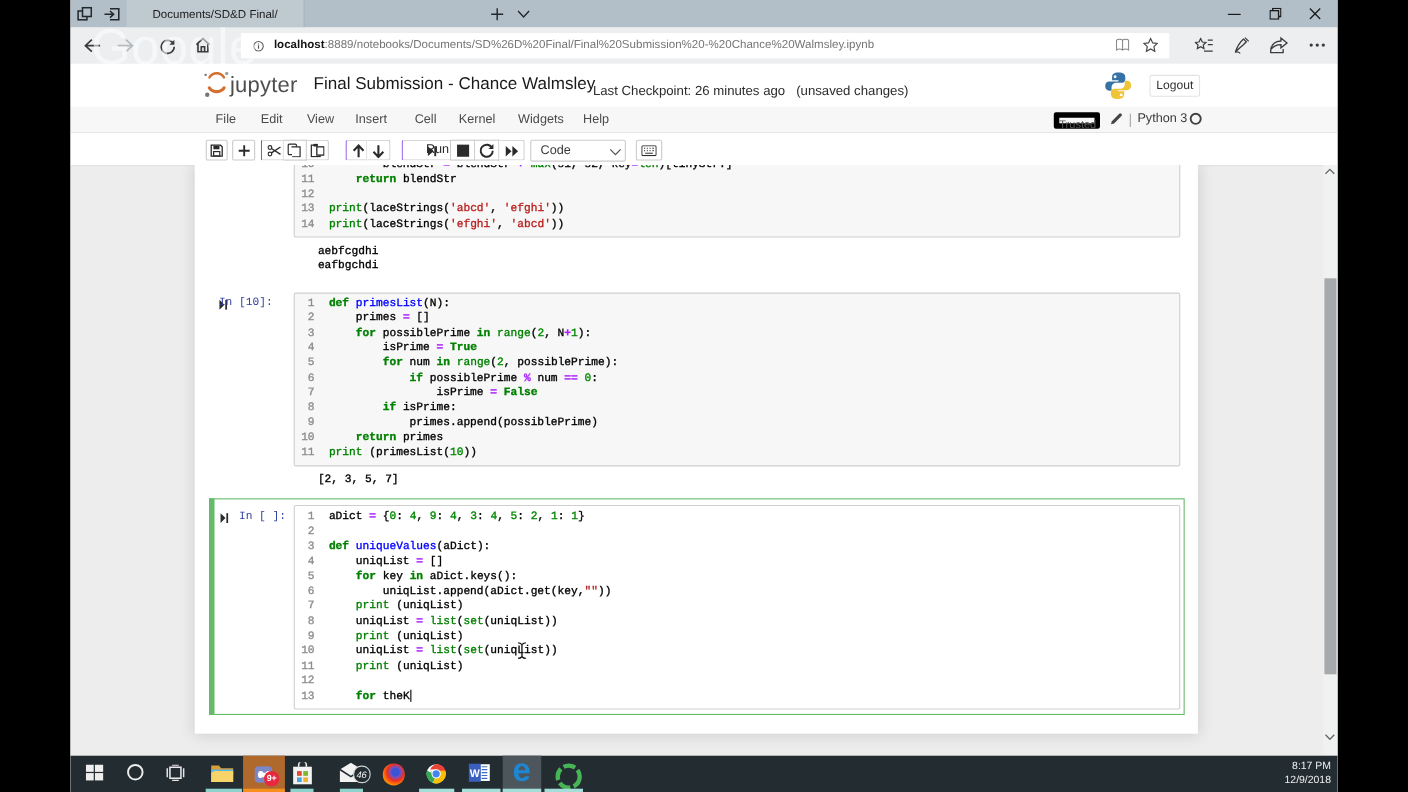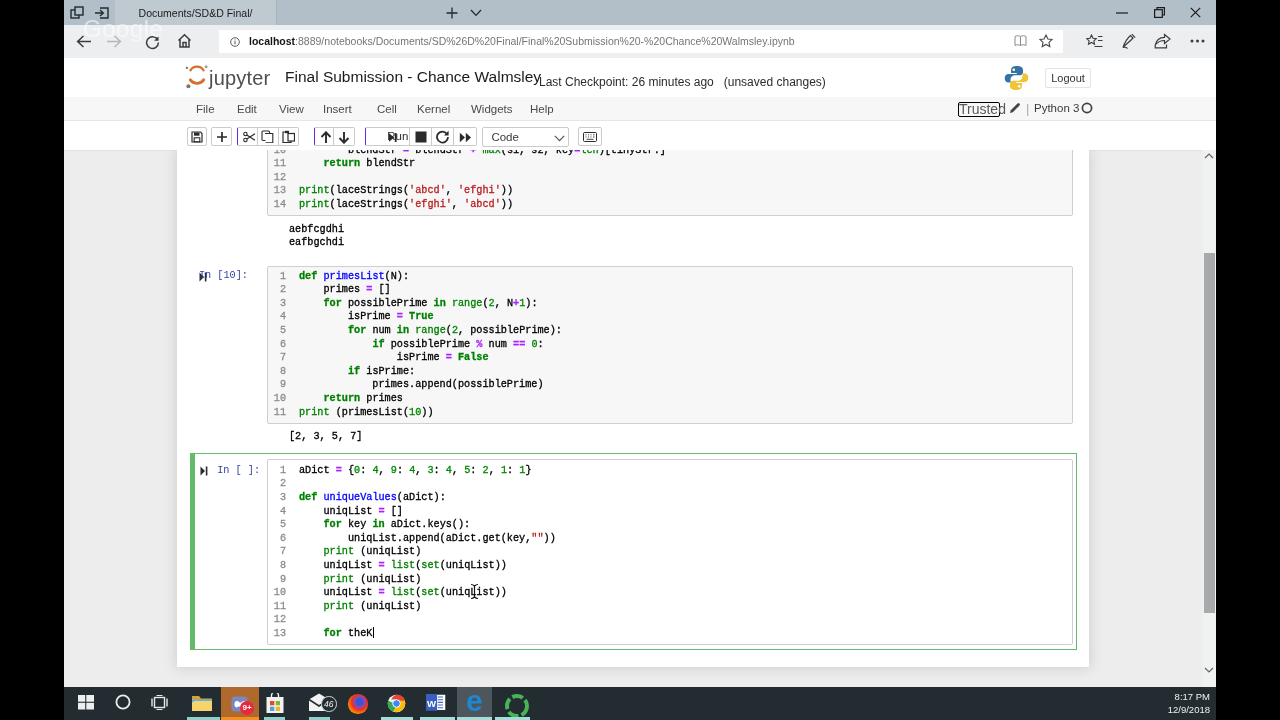--- a/index.html
+++ b/index.html
@@ -153,21 +153,21 @@
   </div>
   <div id="menubar">
     <span class="mi" style="left:132px">File</span>
     <span class="mi" style="left:173px">Edit</span>
     <span class="mi" style="left:215px">View</span>
     <span class="mi" style="left:259px">Insert</span>
     <span class="mi" style="left:313px">Cell</span>
     <span class="mi" style="left:353px">Kernel</span>
     <span class="mi" style="left:407px">Widgets</span>
     <span class="mi" style="left:466px">Help</span>
-    <span class="abs" style="left:894px;top:5px;width:42px;height:14.5px;border:1px solid #000000;border-radius:2px;font-size:14px;color:#5a5a5a;text-align:center;line-height:13px;">Trusted</span>
+    <span class="abs" style="left:894px;top:5px;width:42px;height:14.5px;border:5px solid #000000;border-radius:2px;font-size:10px;color:#5a5a5a;text-align:center;line-height:13px;">Trusted</span>
     <svg class="abs" style="left:945px;top:5px" width="12" height="12" viewBox="0 0 12 12">
       <path d="M1 11 L1.8 8.2 L8.5 1.5 C9 1 10 1 10.5 1.5 C11 2 11 3 10.5 3.5 L3.8 10.2 Z" fill="#444"></path>
     </svg>
     <span class="abs" style="left:962px;top:4px;color:#aaa;font-size:13px;">|</span>
     <span class="abs" style="left:970px;top:4.5px;font-size:11.5px;color:#3a3a3a;">Python 3</span>
     <svg class="abs" style="left:1017px;top:5px" width="12" height="12" viewBox="0 0 12 12">
       <circle cx="6" cy="6" r="4.6" fill="none" stroke="#404040" stroke-width="1.7"></circle>
     </svg>
   </div>
   <div id="toolbar">
@@ -445,13 +445,13 @@
     <div class="abs" style="left:156.7px;top:30px;width:38px;height:3px;background:#f78f1e;"></div>
     <div class="abs" style="left:199.8px;top:30px;width:21px;height:3px;background:#8fd2cc;"></div>
     <div class="abs" style="left:244.7px;top:30px;width:21px;height:3px;background:#8fd2cc;"></div>
     <div class="abs" style="left:317px;top:30px;width:32px;height:3px;background:#a5ded8;"></div>
     <div class="abs" style="left:355.7px;top:30px;width:35px;height:3px;background:#a5ded8;"></div>
     <div class="abs" style="left:392.8px;top:30px;width:35.1px;height:3px;background:#a5ded8;"></div>
     <div class="abs" style="left:430.8px;top:30px;width:35px;height:3px;background:#a5ded8;"></div>
     <div id="clock">8:17 PM<br>12/9/2018</div>
   </div>
 </div>
-<div id="gwm" style="position:absolute;left:83px;top:15px;font-size:24px;color:rgba(255,255,255,0.55);letter-spacing:0.5px;text-align:center;">Google</div>
+<div id="gwm" style="position:absolute;left:83px;top:15px;font-size:46px;color:rgba(255,255,255,0.55);letter-spacing:0.5px;text-align:center;">Google</div>
 
 </body></html>

